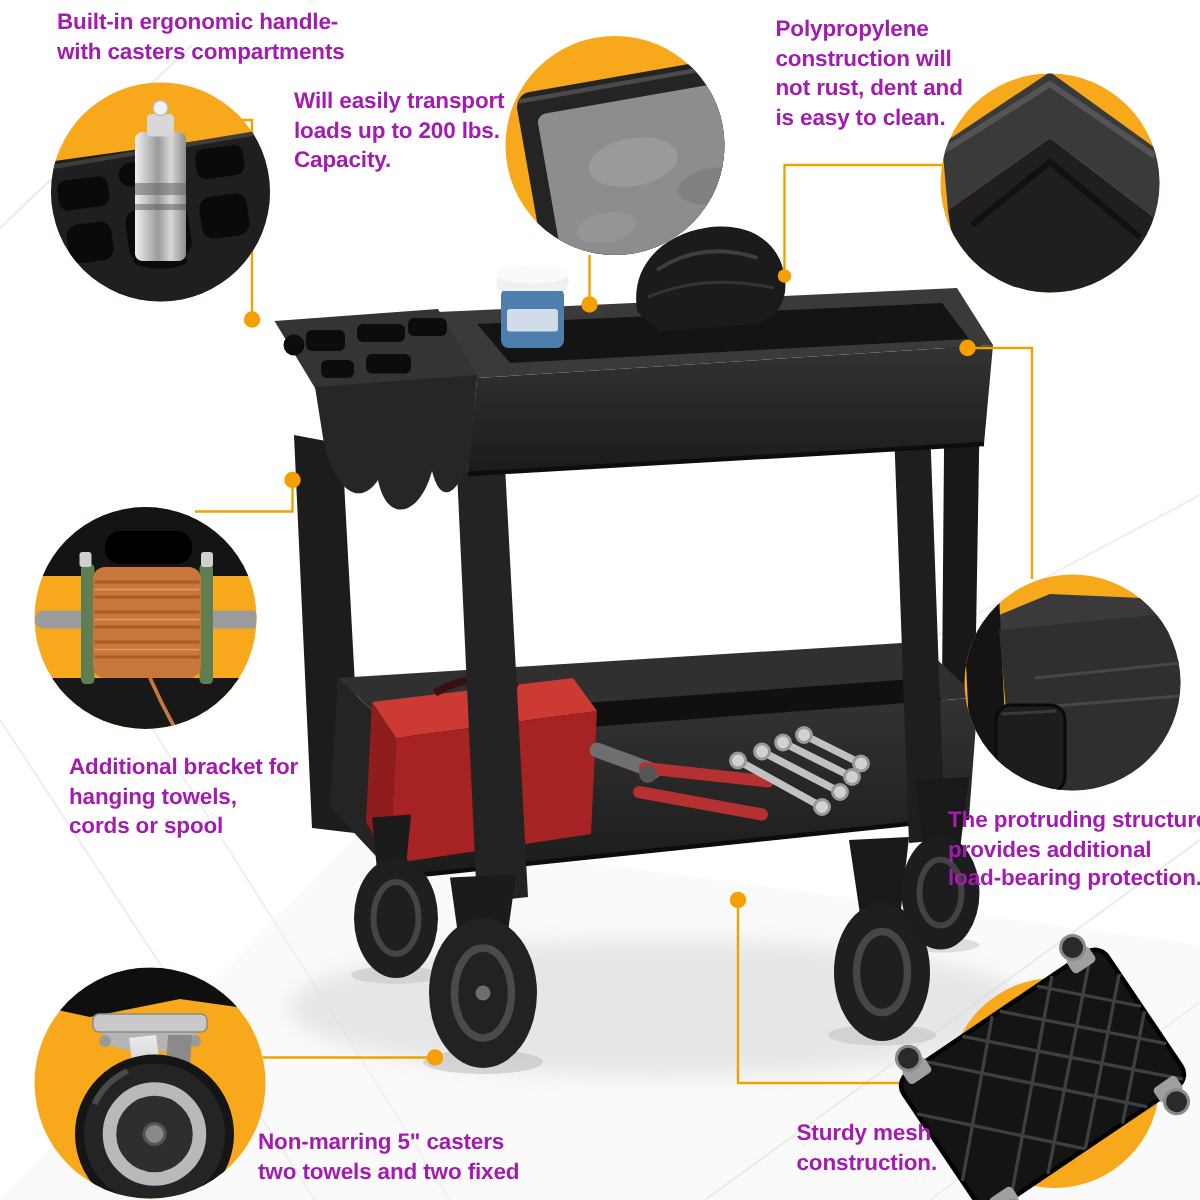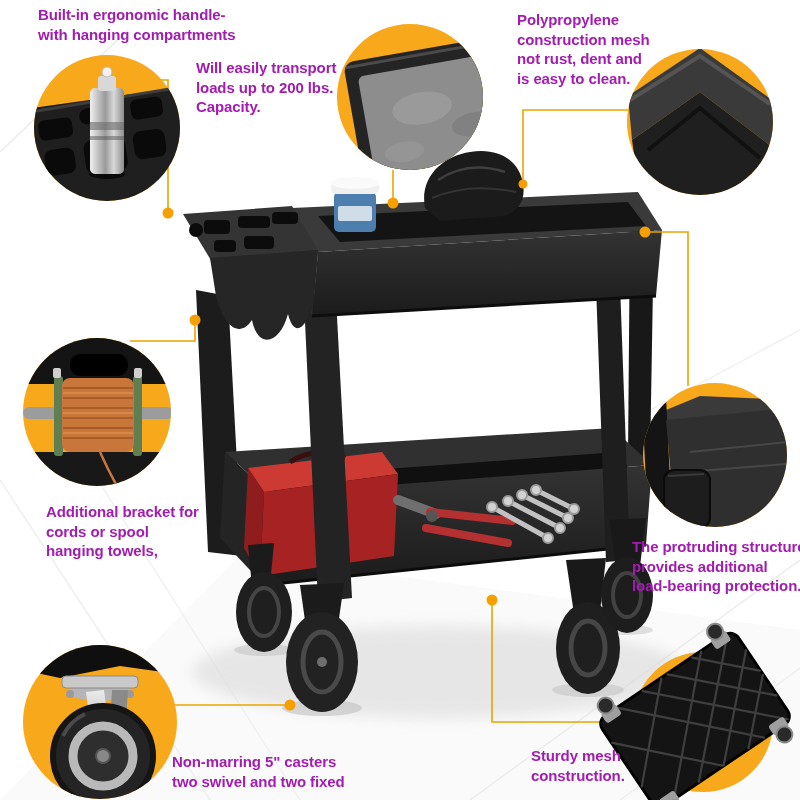--- a/index.html
+++ b/index.html
@@ -330,51 +330,51 @@
               <rect x="-9" y="-4" width="18" height="12" rx="3" fill="#9f9f9f"></rect>
               <circle cx="0" cy="12" r="8" fill="#2a2a2a" stroke="#8a8a8a" stroke-width="2"></circle>
             </g>
       </g>
     </g>
   </g>
 </svg>
 
   <div class="label" style="left:38px;top:5px">
     <div>Built-in ergonomic handle-</div>
-    <div>with hanging compartments</div>
+    <div>with casters compartments</div>
   </div>
 
   <div class="label" style="left:196px;top:58px">
     <div>Will easily transport</div>
     <div>loads up to 200 lbs.</div>
     <div>Capacity.</div>
   </div>
 
   <div class="label" style="left:517px;top:10px">
     <div>Polypropylene</div>
-    <div>construction mesh</div>
+    <div>construction will</div>
     <div>not rust, dent and</div>
     <div>is easy to clean.</div>
   </div>
 
   <div class="label" style="left:46px;top:502px">
     <div>Additional bracket for</div>
+    <div>hanging towels,</div>
     <div>cords or spool</div>
-    <div>hanging towels,</div>
   </div>
 
   <div class="label" style="left:632px;top:537px">
     <div>The protruding structure</div>
     <div>provides additional</div>
     <div>load-bearing protection.</div>
   </div>
 
   <div class="label" style="left:172px;top:752px">
     <div>Non-marring 5" casters</div>
-    <div>two swivel and two fixed</div>
+    <div>two towels and two fixed</div>
   </div>
 
   <div class="label" style="left:531px;top:746px">
     <div>Sturdy mesh</div>
     <div>construction.</div>
   </div>
 
 </div>
 
 </body></html>

